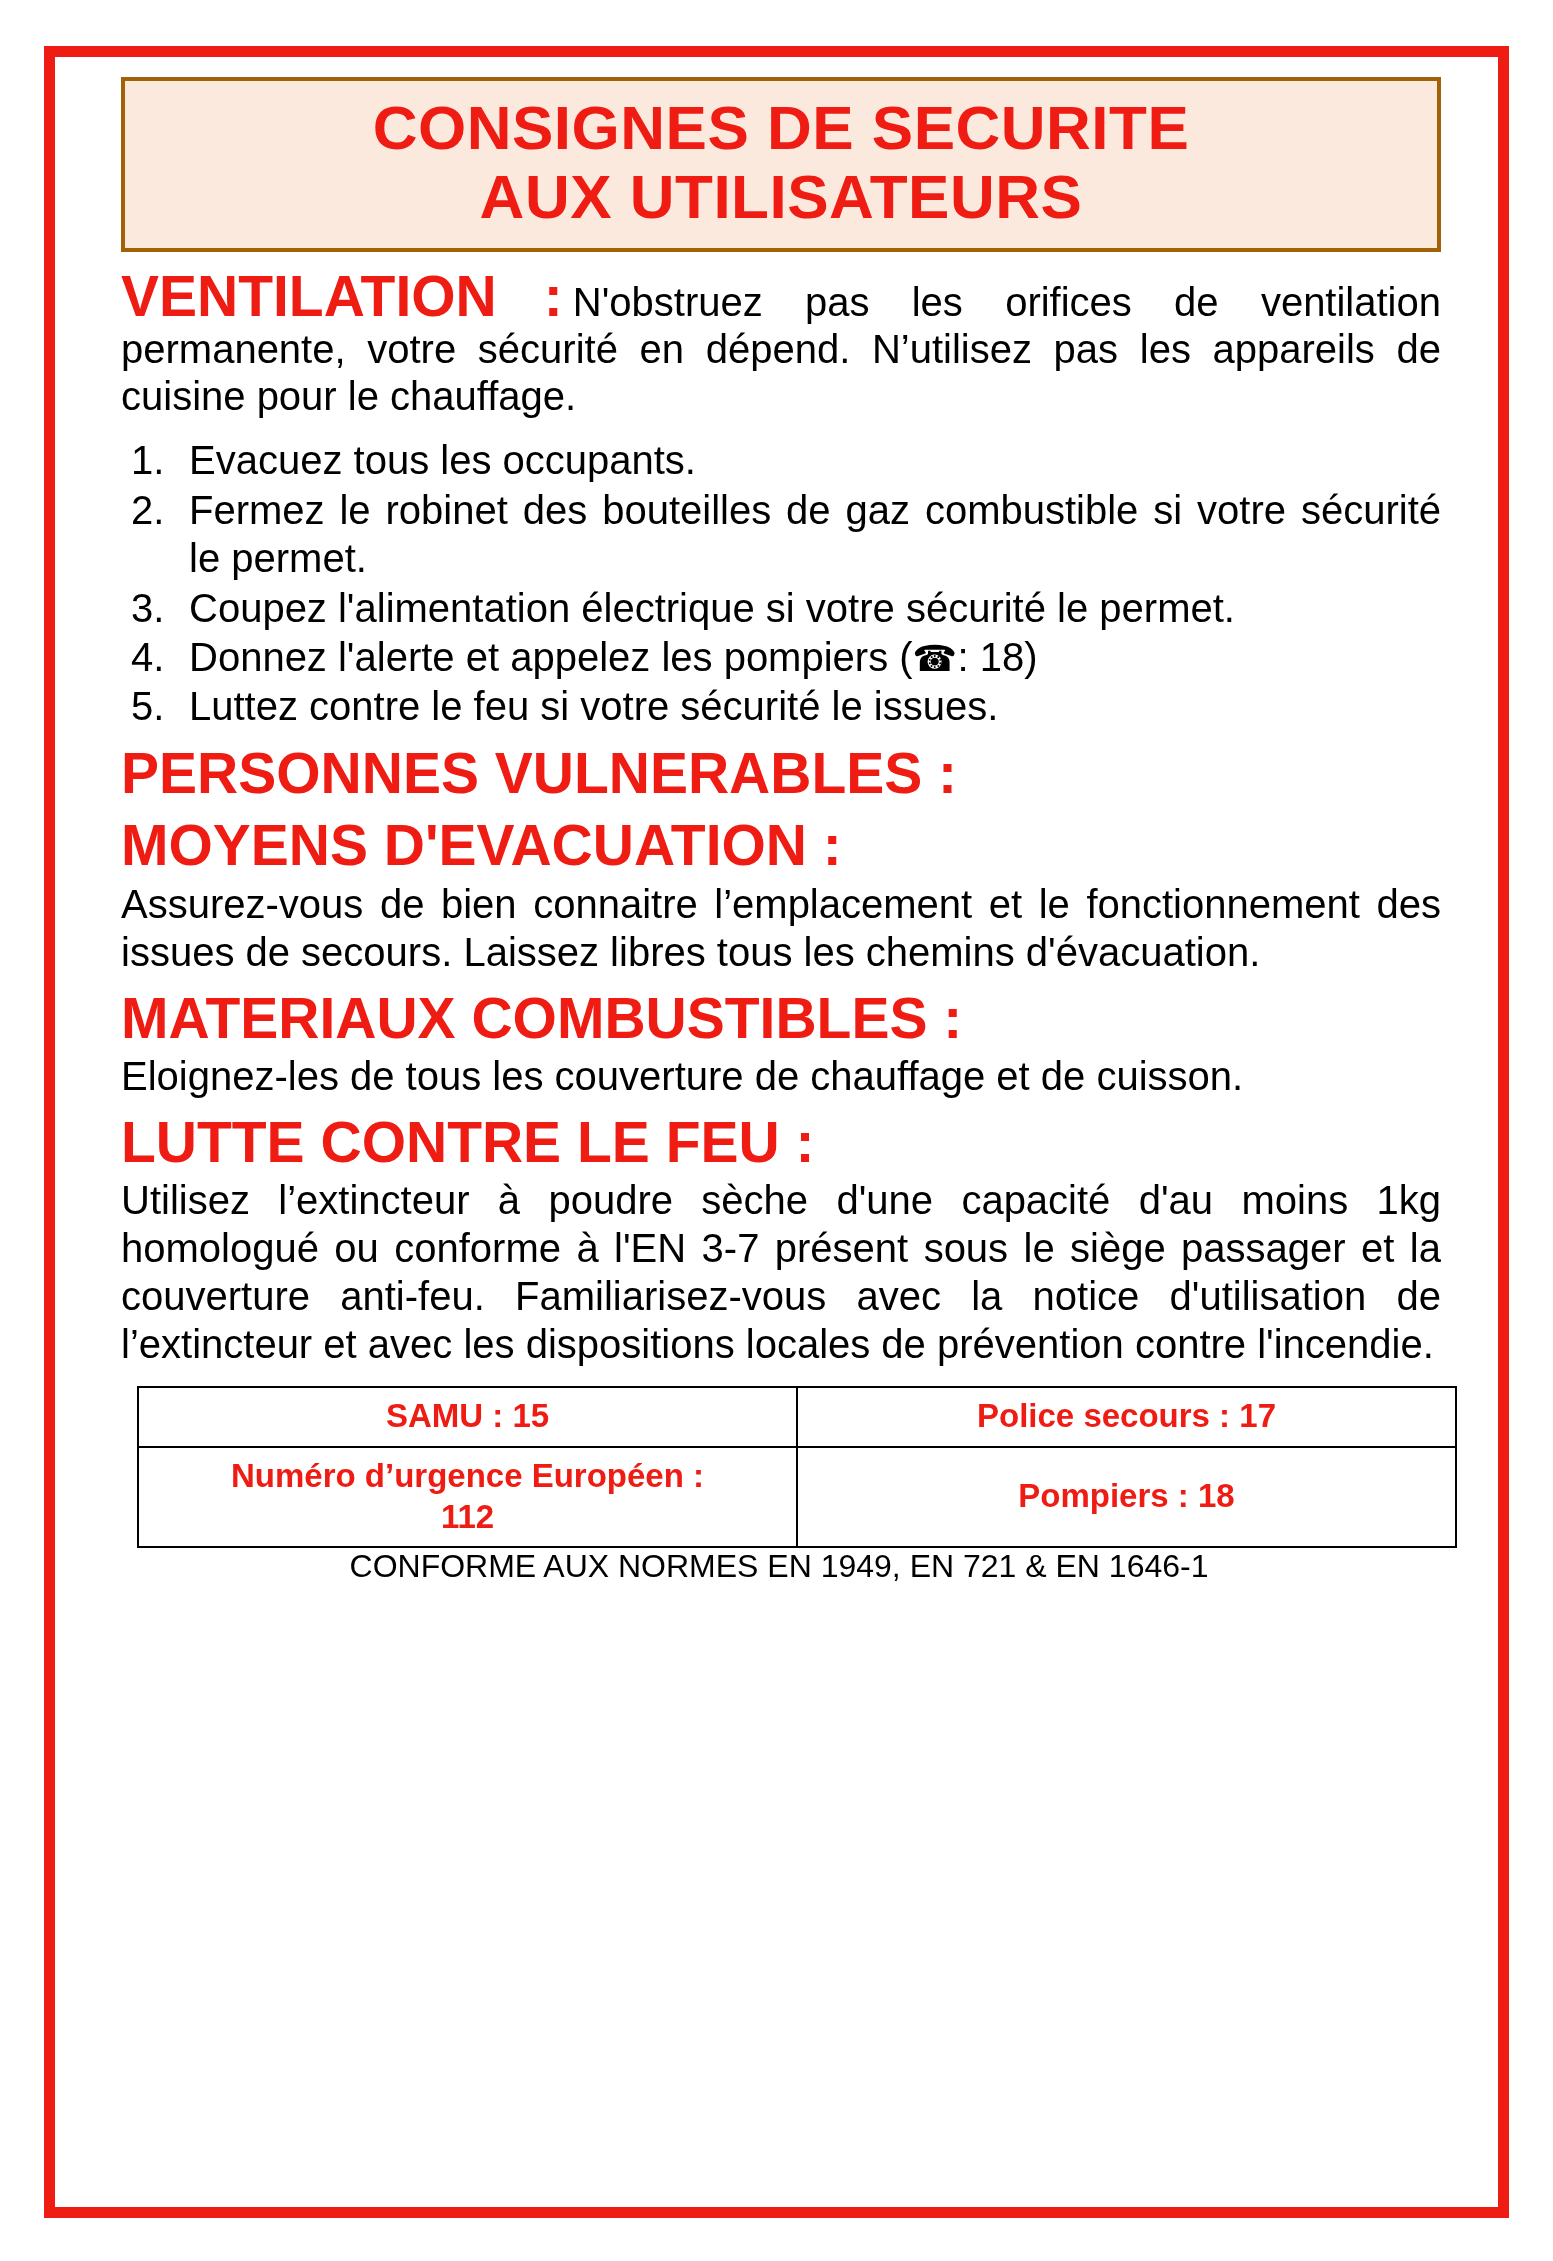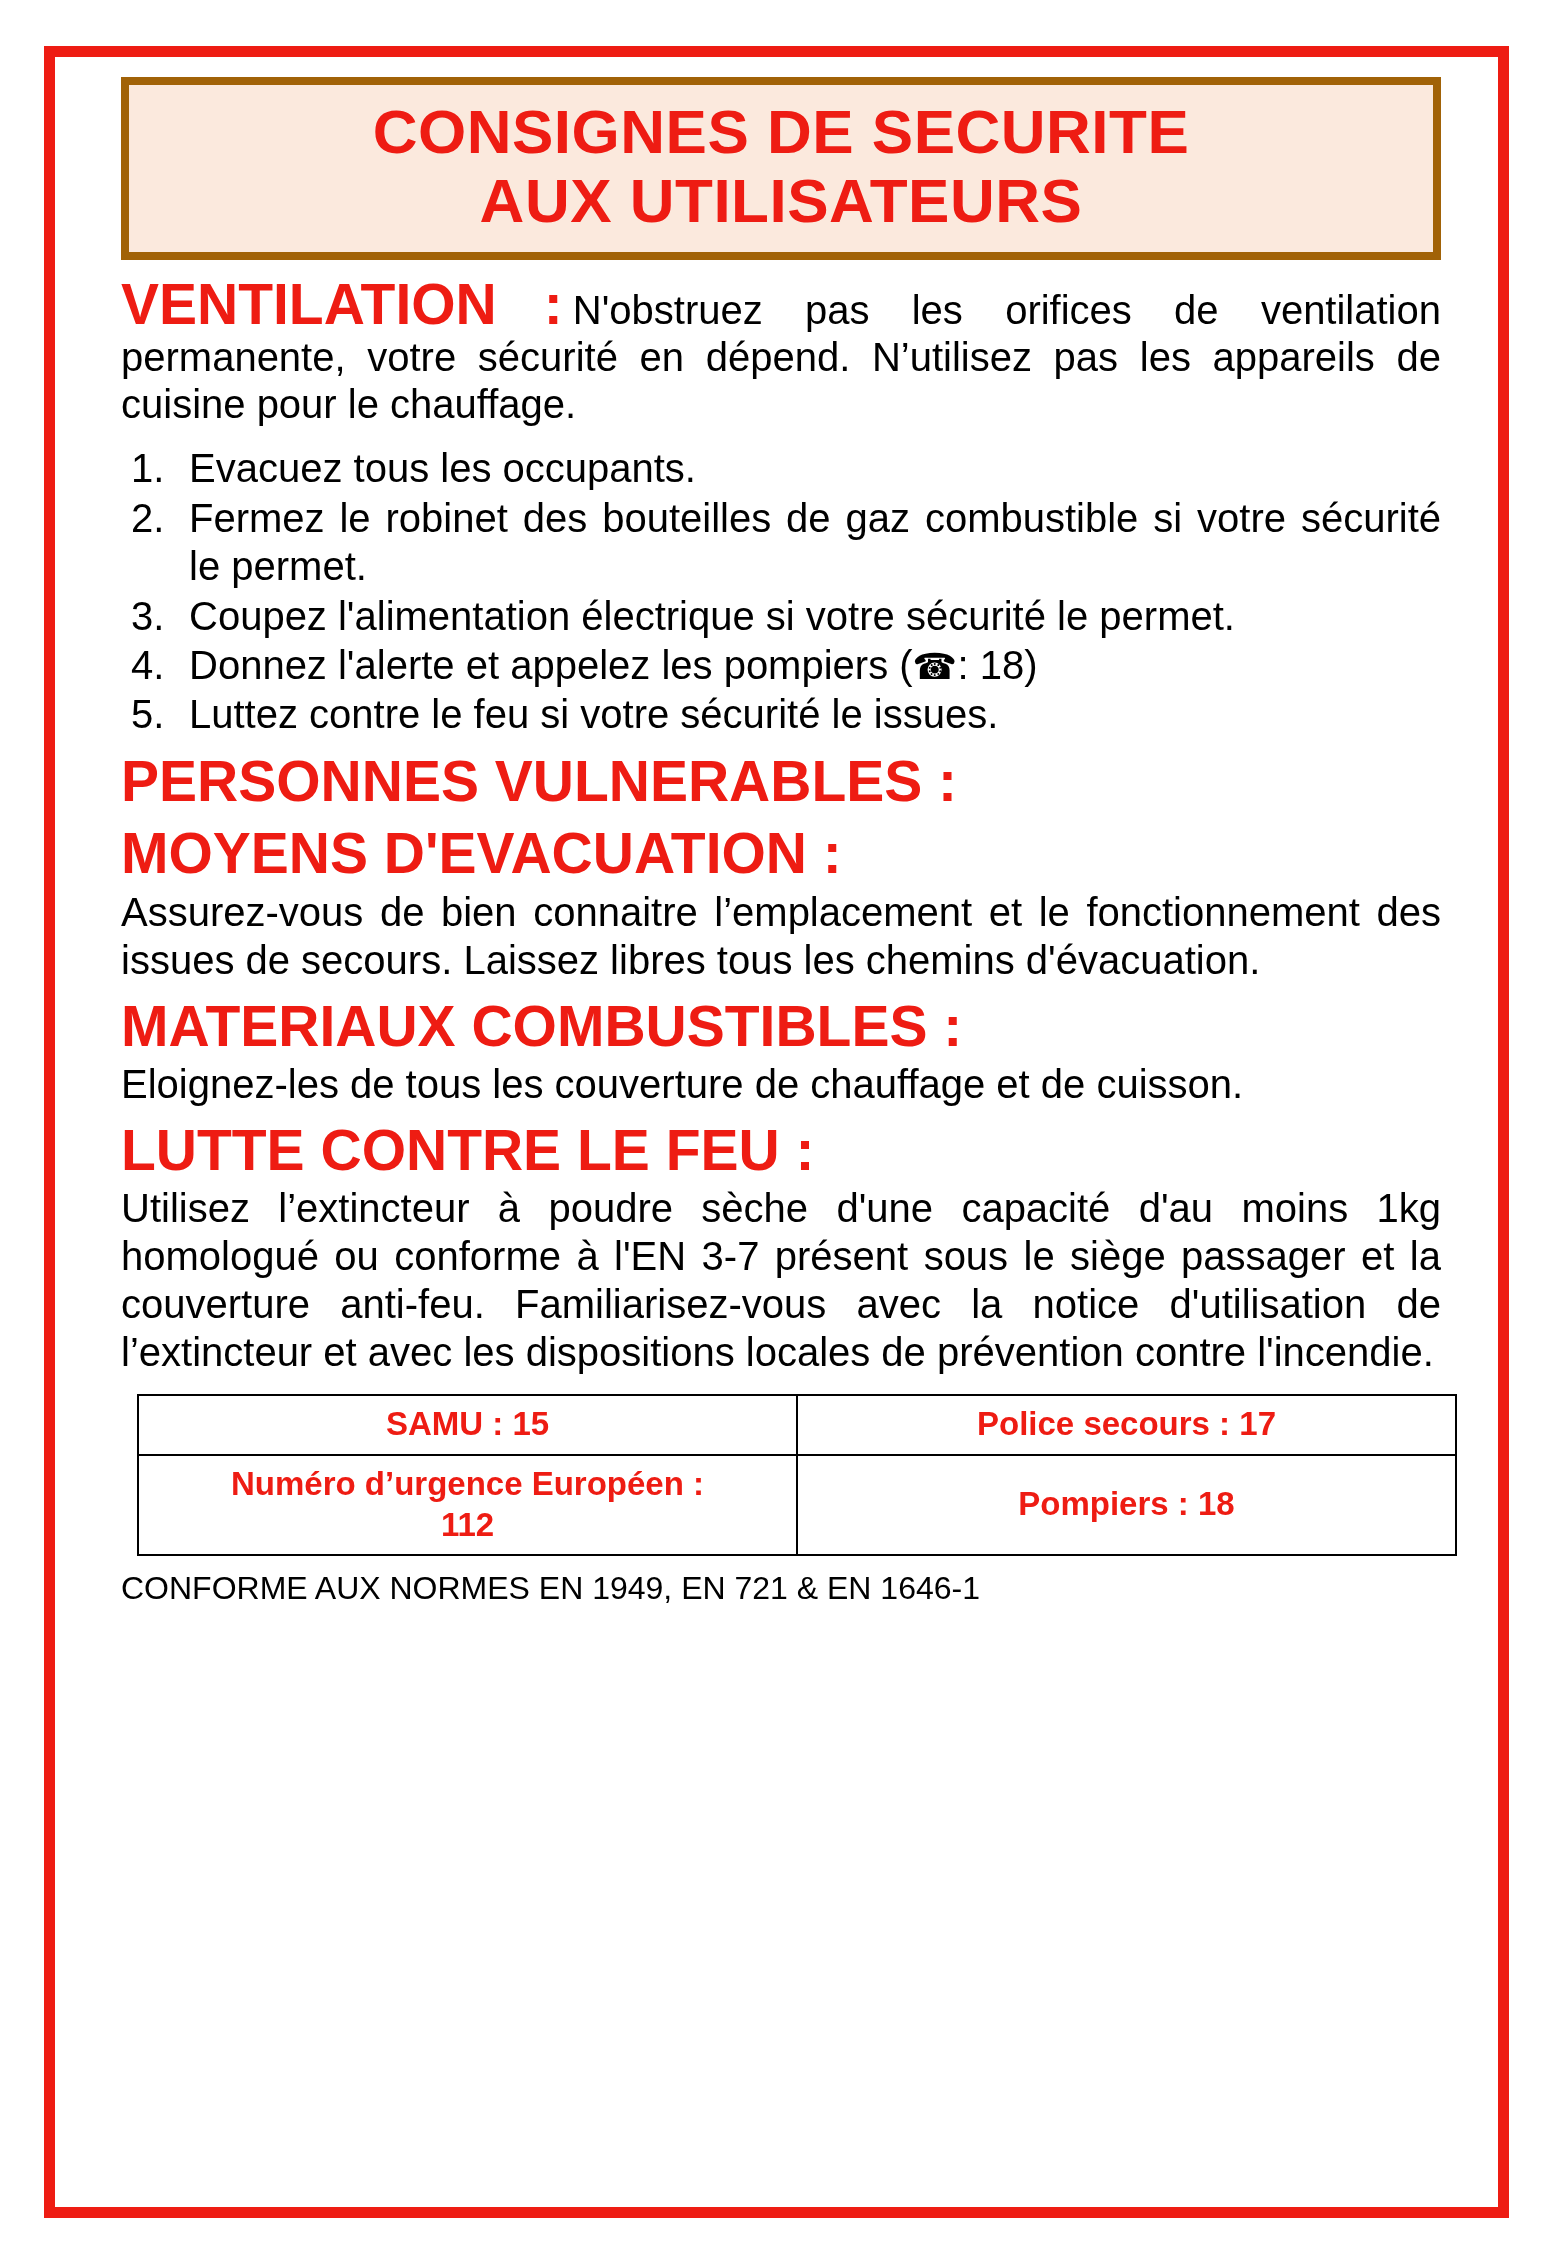--- a/index.html
+++ b/index.html
@@ -36,21 +36,21 @@
 
   .inner {
     position: absolute;
     left: 66px;
     top: 20px;
     width: 1320px;
   }
 
   
   .title-box {
-    border: 8px solid #a16207;
+    border: 4px solid #a16207;
     background: #fbe9dd;
     padding: 12px 10px 16px 10px;
     text-align: center;
     margin-bottom: 16px;
   }
   .title-line {
     color: #ee1c13;
     font-weight: bold;
     font-size: 62px;
     line-height: 1.12;
@@ -143,24 +143,23 @@
     font-size: 33px;
     line-height: 1.25;
     text-align: center;
     padding: 7px 4px 9px 4px;
     vertical-align: middle;
   }
   .emergency-table td.wide { width: 50%; }
 
   
   .footer-norms {
-    text-align: left;
+    text-align: center;
     font-size: 32px;
     color: #000000;
-    margin-top: 14px;
     padding-right: 4px;
     white-space: nowrap;
   }
 </style>
 </head>
 <body>
 
 <div class="poster">
   <div class="frame">
     <div class="inner">

